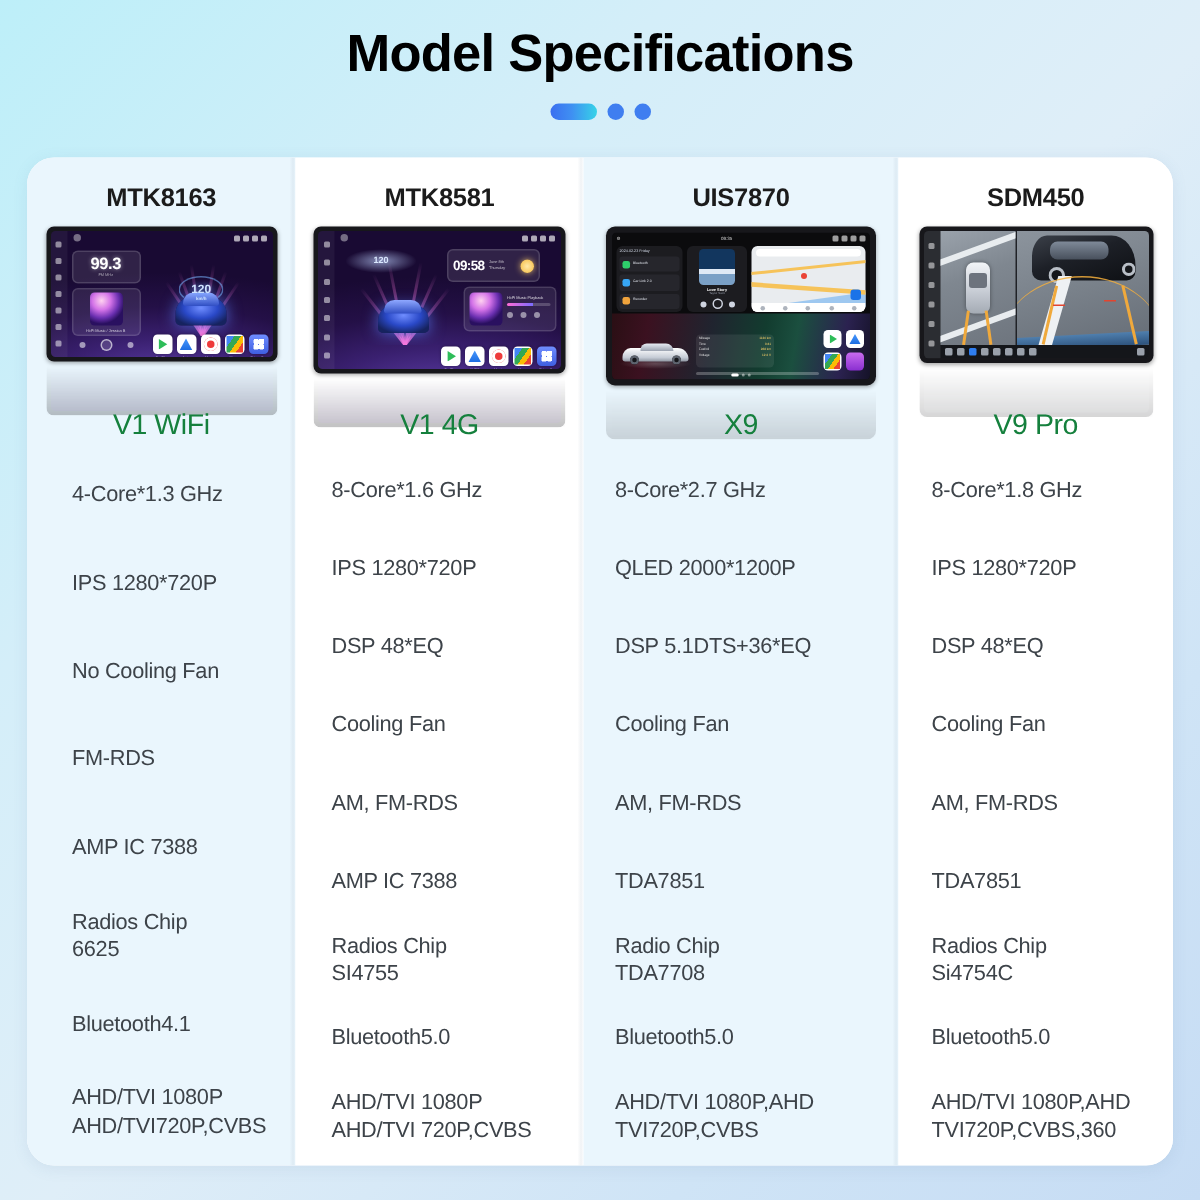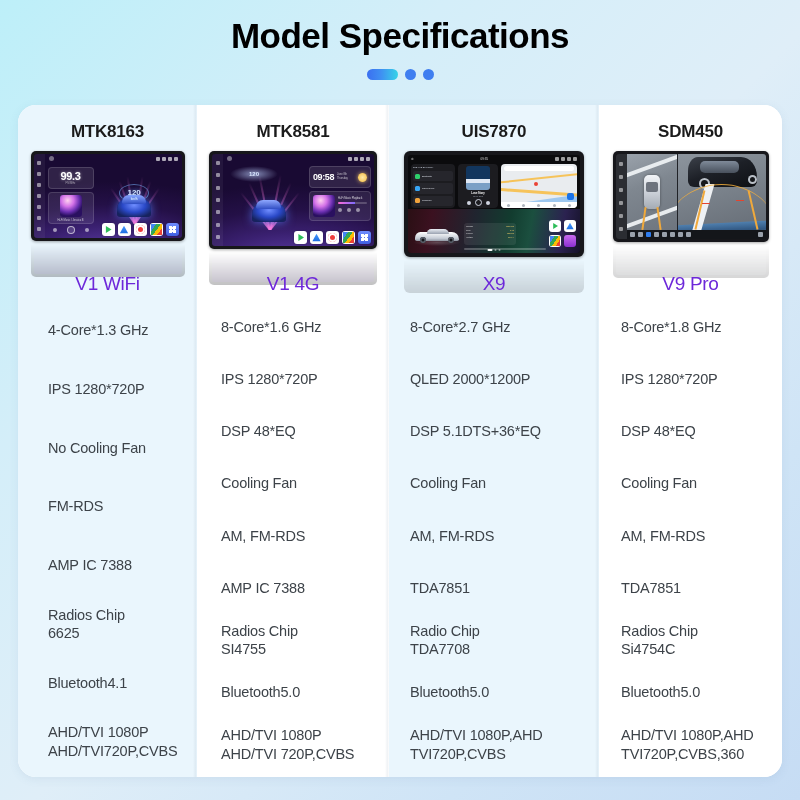--- a/index.html
+++ b/index.html
@@ -103,21 +103,21 @@
     mask-image: linear-gradient(to top, transparent 8%, rgba(0,0,0,.8) 100%);
     filter: blur(.4px);
     pointer-events: none;
   }
   .model-name {
     position: absolute;
     left: 0; right: 0;
     bottom: 6px;
     text-align: center;
     font-size: 19px;
-    color: #6d28d9;
+    color: #15803d;
     letter-spacing: -0.3px;
     z-index: 4;
   }
 
   
   .unit {
     background: #17171b;
     border-radius: 5px;
     padding: 3px;
     box-shadow: 0 1px 3px rgba(0,0,0,.35);
@@ -232,21 +232,21 @@
   .w-music .mtitle { font-size:2.6px; color: rgba(255,255,255,.7); margin-top:1.5px; }
   .playbar {
     position: absolute; left: 14px; bottom: 3px; width: 46px; height: 11px;
     display:flex; align-items:center; justify-content:space-around;
   }
   .playbar i { width:4px; height:4px; border-radius:50%; background:rgba(255,255,255,.55); }
   .playbar i.big { width:8px; height:8px; border:1px solid rgba(255,255,255,.6); background:rgba(255,255,255,.15); }
 
   
   .w-clock {
-    position: absolute; right: 3px; top: 12px; width: 62px; height: 22px;
+    position: absolute; right: 14px; top: 12px; width: 62px; height: 22px;
     background: rgba(255,255,255,.10);
     border: .5px solid rgba(255,255,255,.14);
     border-radius: 4px;
     display:flex; align-items:center; padding: 0 3px; gap:3px;
     color:#fff;
   }
   .w-clock .time { font-size:9px; font-weight:bold; letter-spacing:-.4px; }
   .w-clock .meta { font-size:2.6px; color:rgba(255,255,255,.65); line-height:1.4; }
   .w-clock .sun {
     margin-left:auto; width:9px; height:9px; border-radius:50%;

